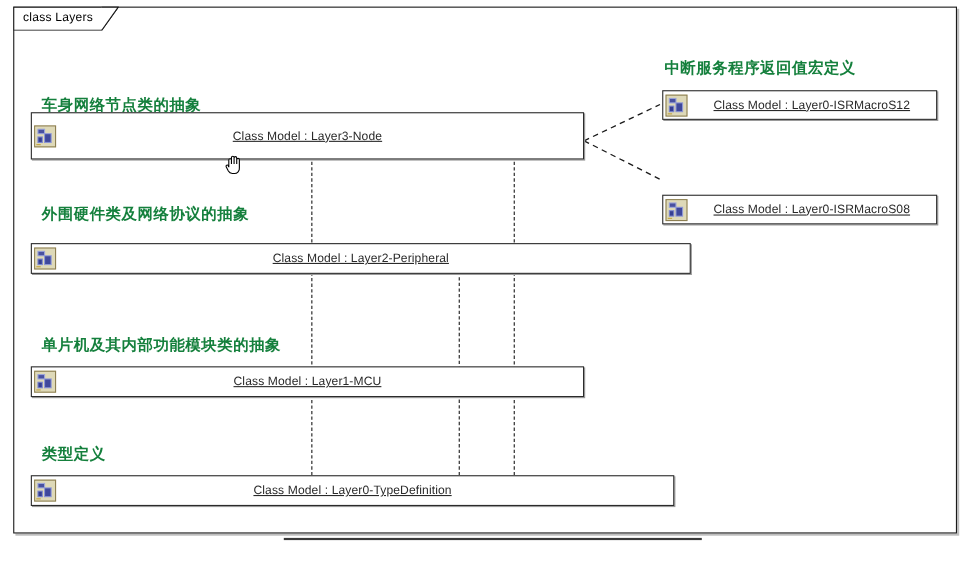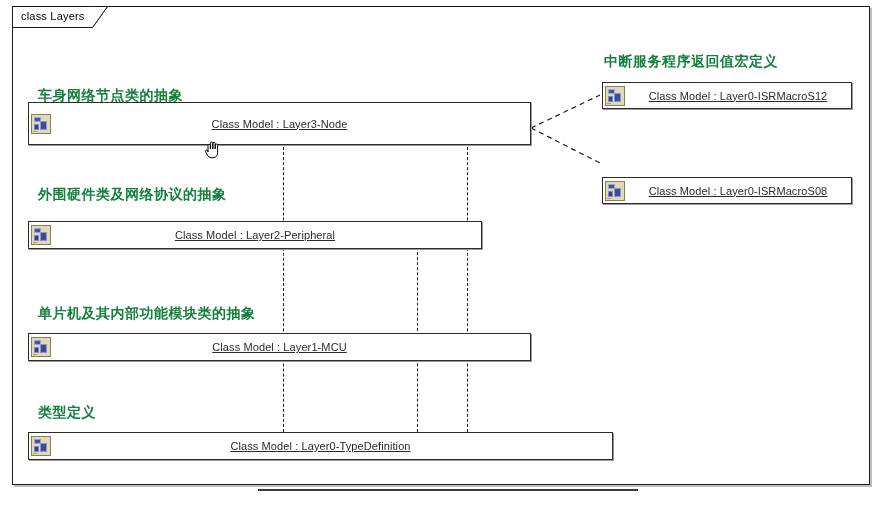--- a/index.html
+++ b/index.html
@@ -174,21 +174,21 @@
         <rect x="2" y="9" width="5" height="6" fill="#7e88cc"></rect>
         <rect x="3" y="10" width="3" height="4" fill="#353e92"></rect>
         <rect x="1" y="16" width="4" height="1" fill="#c2a33e"></rect>
       </svg>
     </span>
     <span class="cls-title">Class Model : Layer3-Node</span>
   </div>
 
   <div class="layer-label" style="left:38px;top:186px;">外围硬件类及网络协议的抽象</div>
 
-  <div class="cls-box" style="left:28px;top:221px;width:454px;height:28px;">
+  <div class="cls-box" style="left:28px;top:221px;width:600px;height:28px;">
     <span class="model-icon">
       <svg width="18" height="18" viewBox="0 0 18 18">
         <rect x="0" y="0" width="18" height="18" fill="#ded9b8"></rect>
         <rect x="2" y="2" width="7" height="5" fill="#9aa3d8"></rect>
         <rect x="3" y="3" width="5" height="3" fill="#4850a0"></rect>
         <rect x="8" y="6" width="7" height="9" fill="#8d96d4"></rect>
         <rect x="9" y="7" width="5" height="7" fill="#3f489c"></rect>
         <rect x="2" y="9" width="5" height="6" fill="#7e88cc"></rect>
         <rect x="3" y="10" width="3" height="4" fill="#353e92"></rect>
         <rect x="1" y="16" width="4" height="1" fill="#c2a33e"></rect>

